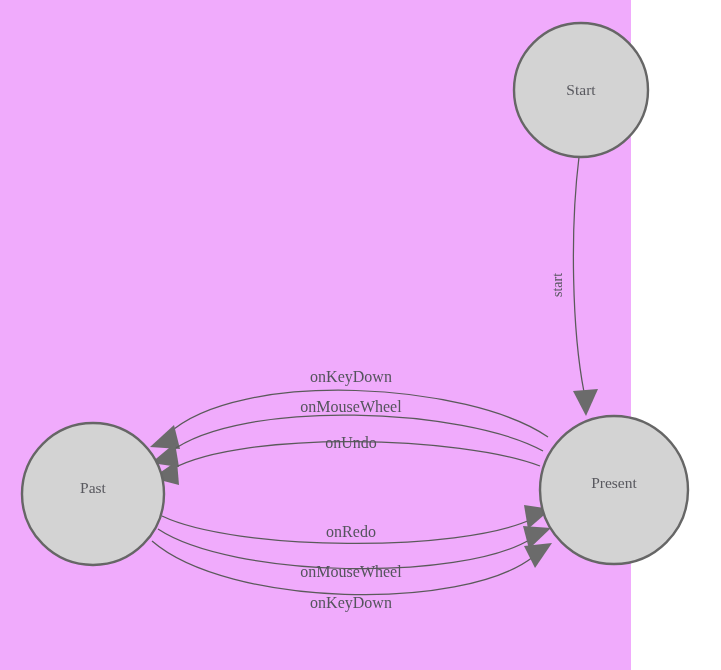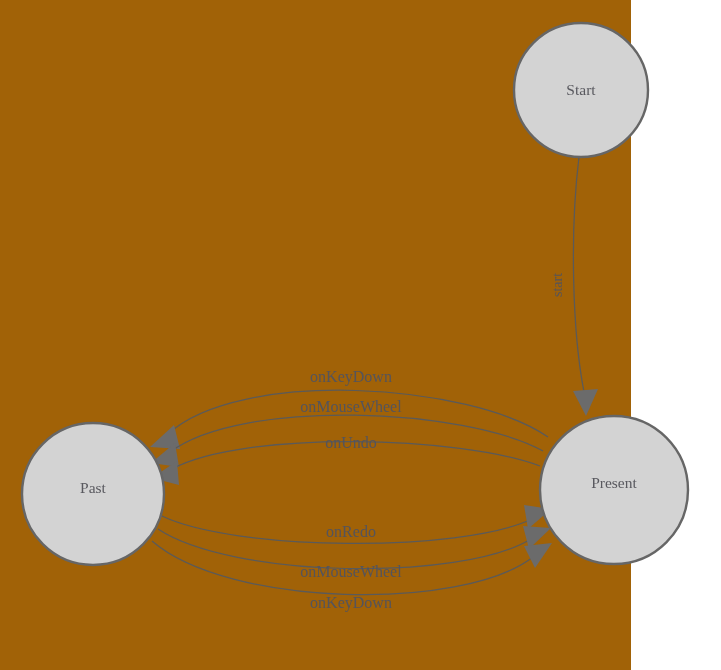--- a/index.html
+++ b/index.html
@@ -11,21 +11,21 @@
   body {
     width: 721px;
     height: 670px;
     overflow: hidden;
     font-family: "Liberation Serif", "DejaVu Serif", serif;
   }
   #diagram-root {
     position: relative;
     width: 631px;
     height: 670px;
-    background: #a16207;
+    background: #f0abfc;
   }
   svg#graph {
     position: absolute;
     top: 0;
     left: 0;
     width: 721px;
     height: 670px;
     display: block;
   }
   .node-circle {

